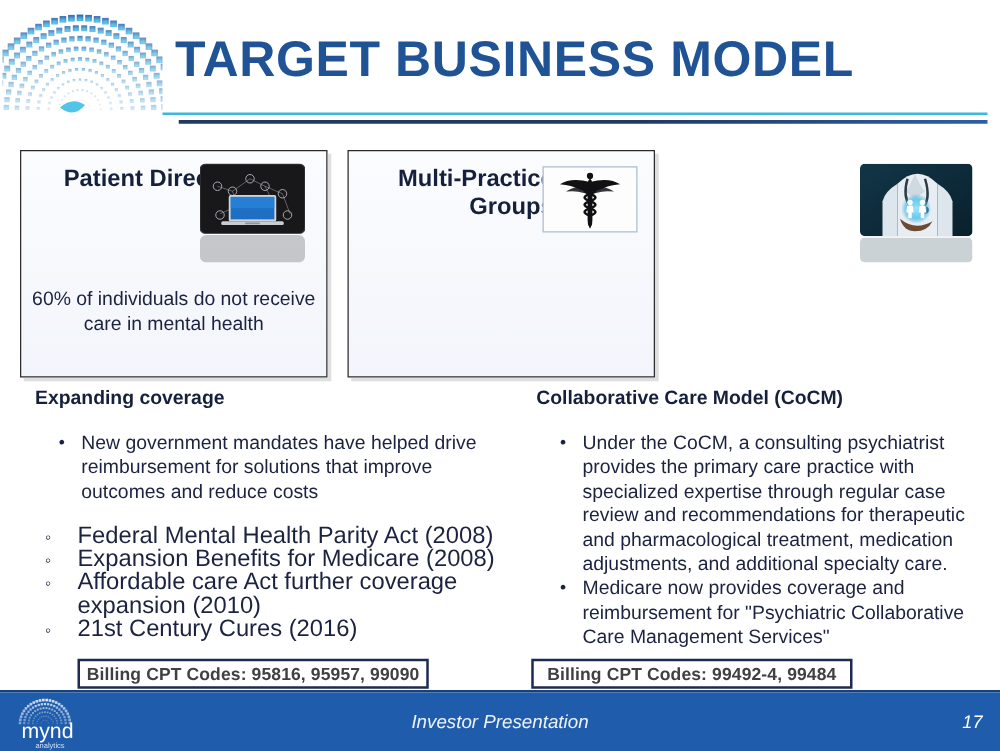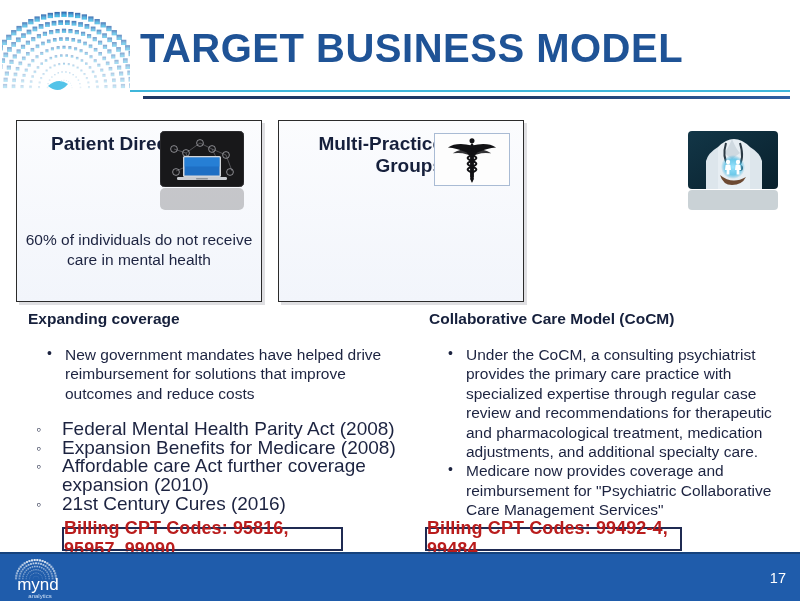--- a/index.html
+++ b/index.html
@@ -75,38 +75,38 @@
     position:relative;padding-left:34px;font-size:19px;line-height:18.6px;
   }
   ul.lvl2>li::before{
     content:"\25E6";position:absolute;left:8px;top:0px;font-size:14px;color:#1c2340;
   }
   .sub-wrap{margin-left:6px;}
 
   
   .cpt{
     position:absolute;height:24px;border:2px solid #1f2a52;background:#ffffff;
-    box-sizing:border-box;font-size:18px;font-weight:bold;color:#b91c1c;
+    box-sizing:border-box;font-size:14px;font-weight:bold;color:#404040;
     display:flex;align-items:center;justify-content:center;letter-spacing:.1px;
   }
   #cpt-left{left:62px;top:527px;width:281px;}
   #cpt-right{left:425px;top:527px;width:257px;}
 
   
   .footer{position:absolute;left:0;top:554px;width:800px;height:47px;background:#1f5cab;}
   .footer-top-edge{position:absolute;left:0;top:552px;width:800px;height:2px;background:#15427c;}
   .footer-logo{position:absolute;left:6px;top:554px;width:64px;height:47px;}
   .footer-center{
     position:absolute;left:0;top:554px;width:800px;height:47px;
     display:flex;align-items:center;justify-content:center;
     color:#eef3fb;font-style:italic;font-size:15px;
   }
   .footer-page{
     position:absolute;right:14px;top:554px;height:47px;display:flex;align-items:center;
-    color:#ffffff;font-size:14.5px;
+    color:#ffffff;font-size:14.5px;font-style:italic;
   }
 </style>
 </head>
 <body>
 
 <div class="slide">
 
   <div class="logo-mark">
     <svg viewBox="0 0 128 102" width="128" height="102" aria-hidden="true">
       <defs>
@@ -554,15 +554,16 @@
           <rect x="45.80" y="13.71" width="2.10" height="2.10" opacity="0.5896739130434783" fill="#ffffff"></rect>
           <rect x="47.08" y="15.93" width="2.10" height="2.10" opacity="0.5516304347826088" fill="#ffffff"></rect>
           <rect x="48.04" y="18.30" width="2.10" height="2.10" opacity="0.5135869565217391" fill="#ffffff"></rect>
           <rect x="48.67" y="20.76" width="2.10" height="2.10" opacity="0.4755434782608695" fill="#ffffff"></rect>
           <rect x="48.94" y="23.29" width="2.10" height="2.10" opacity="0.4375" fill="#ffffff"></rect>
         </g>
       <text x="32" y="36" text-anchor="middle" font-family="Liberation Sans, sans-serif" font-size="17" fill="#ffffff" id="footer-logo-word">mynd</text>
       <text x="34" y="44" text-anchor="middle" font-family="Liberation Sans, sans-serif" font-size="6" fill="#cfe0f5" id="footer-logo-sub">analytics</text>
     </svg>
   </div>
+  <div class="footer-center">Investor Presentation</div>
   <div class="footer-page">17</div>
 
 </div>
 
 </body></html>

